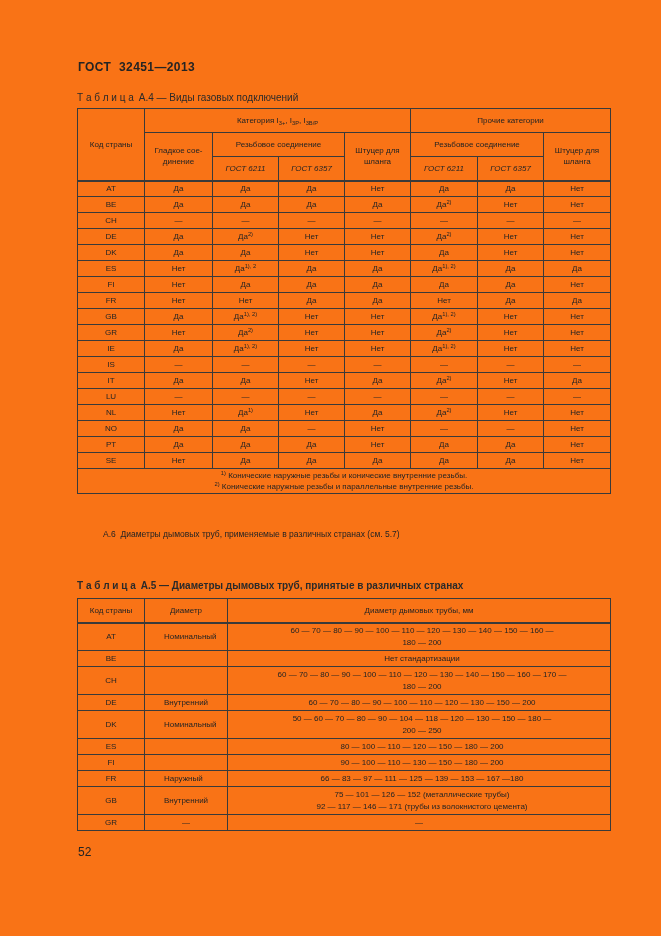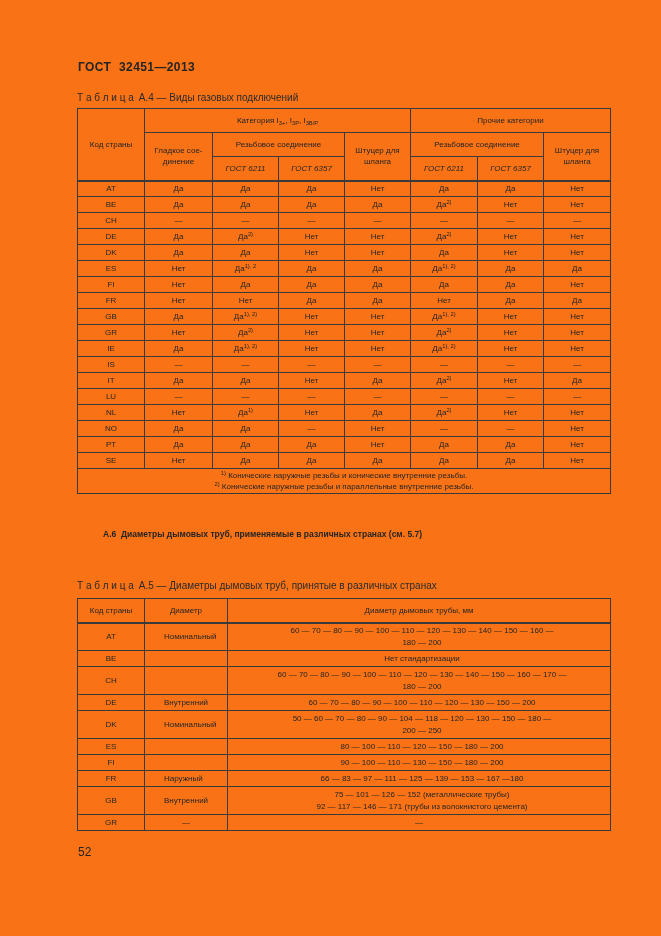--- a/index.html
+++ b/index.html
@@ -7,21 +7,21 @@
     position:relative; width:661px; height:936px; background:#f97316;
     font-family:"Liberation Sans", sans-serif; color:#242424; overflow:hidden;
   }
   .doc-code {
     position:absolute; left:78px; top:60px;
     font-size:12px; font-weight:bold; letter-spacing:0.4px; word-spacing:4px;
   }
   .caption { position:absolute; font-size:10px; color:#2a2a2a; }
   .caption .cap-label { margin-right:5px; }
   .caption-a4 { left:77px; top:92px; }
-  .caption-a5 { left:77px; top:580px; }
+  .caption-a5 { left:77px; top:580px;font-weight:bold; }
 
   table.t {
     position:absolute; left:77px; border-collapse:collapse; table-layout:fixed;
     font-size:8px; color:#242424;
   }
   .t th, .t td {
     border:1px solid #3a3a3a; font-weight:normal; text-align:center;
     vertical-align:middle; padding:1px 2px; line-height:11px;
   }
   .a4 { top:108px; width:533px; }
@@ -30,21 +30,21 @@
   .bb2 { border-bottom-width:2px !important; }
   .it { font-style:italic; }
   .pre { white-space:pre-line; }
   sup { font-size:0.72em; line-height:0; position:relative; top:-0.45em; vertical-align:baseline; }
   sub { font-size:0.72em; line-height:0; position:relative; top:0.35em; vertical-align:baseline; }
   .footnotes { text-align:left; padding:3px 8px 4px 8px; }
   .fn-line { font-size:8px; line-height:11px; }
 
   .heading-a6 {
     position:absolute; left:103px; top:529px; width:500px;
-    font-size:8.5px; font-weight:bold; white-space:pre-wrap;
+    font-size:8.5px; font-weight:normal; white-space:pre-wrap;
   }
   .para {
     position:absolute; left:77px; top:555px; width:533px;
     font-size:8px; text-indent:26px; line-height:11px;
   }
 
   .a5 { top:598px; width:533px; }
   .a5 thead tr { height:24px; }
   .a5 tbody tr.h1 { height:16px; }
   .a5 tbody tr.h2 { height:28px; }

